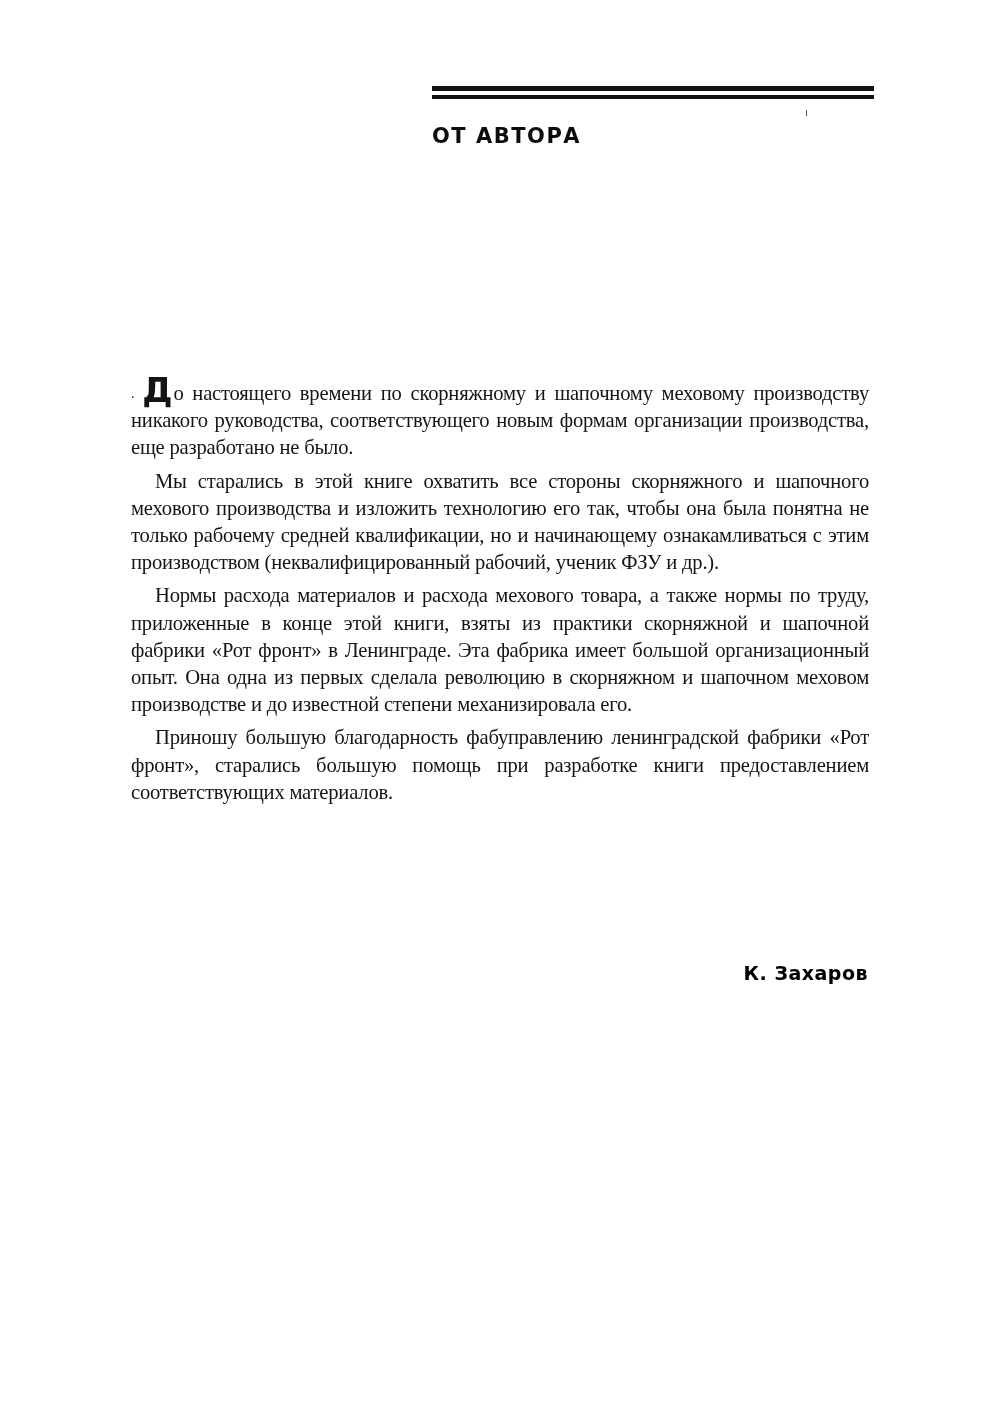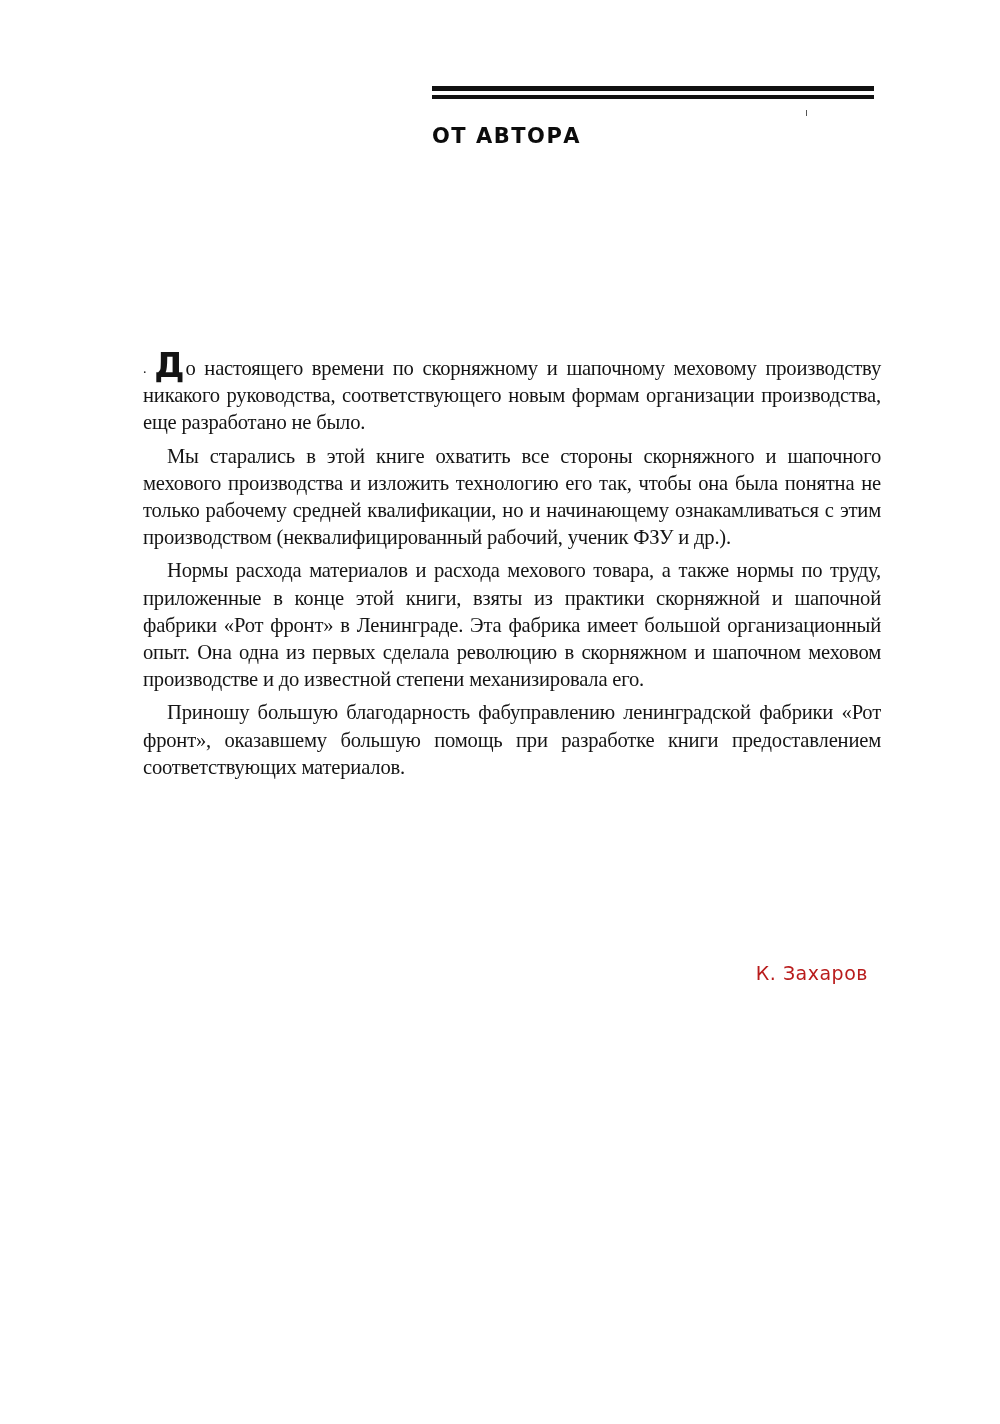--- a/index.html
+++ b/index.html
@@ -39,27 +39,26 @@
       font-family: "DejaVu Sans", "Liberation Sans", sans-serif;
       font-weight: 900;
       font-size: 21px;
       letter-spacing: 1.5px;
       color: #0c0c0c;
       transform: scaleY(1.05);
     }
     .body-text {
       position: absolute;
       left: 131px;
-      top: 355px;
+      top: 380px;
       width: 738px;
       font-size: 20.6px;
       line-height: 27.2px;
       text-align: justify;
       letter-spacing: -0.2px;
-      margin-left: 12px;
     }
     .body-text p {
       margin: 0 0 6px 0;
       text-indent: 24px;
       transform-origin: left top;
     }
     .body-text p.first {
       text-indent: 0;
     }
     .drop-cap {
@@ -76,35 +75,35 @@
       display: inline-block;
       font-size: 14px;
       vertical-align: 2px;
     }
     .signature {
       position: absolute;
       right: 132px;
       top: 962px;
       margin: 0;
       font-family: "DejaVu Sans", "Liberation Sans", sans-serif;
-      font-weight: normal;
+      font-weight: bold;
       font-size: 19px;
       letter-spacing: 0.5px;
-      color: #b91c1c;
+      color: #000000;
     }
   </style>
 </head>
 <body>
 
 <div class="rule top"></div>
 <div class="rule bottom"></div>
 <div class="stray-mark"></div>
 
 <h1 class="heading">ОТ АВТОРА</h1>
 
 <div class="body-text">
   <p class="first"><span class="dot-mark">.</span><span class="drop-cap">Д</span><span>о настоящего времени по скорняжному и шапочному меховому производству никакого руководства, соответствующего новым формам организации производства, еще разработано не было.</span></p>
   <p>Мы старались в этой книге охватить все стороны скорняжного и шапочного мехового производства и изложить технологию его так, чтобы она была понятна не только рабочему средней квалификации, но и начинающему ознакамливаться с этим производством (неквалифицированный рабочий, ученик ФЗУ и др.).</p>
   <p>Нормы расхода материалов и расхода мехового товара, а также нормы по труду, приложенные в конце этой книги, взяты из практики скорняжной и шапочной фабрики «Рот фронт» в Ленинграде. Эта фабрика имеет большой организационный опыт. Она одна из первых сделала революцию в скорняжном и шапочном меховом производстве и до известной степени механизировала его.</p>
-  <p>Приношу большую благодарность фабуправлению ленинградской фабрики «Рот фронт», оказавшему большую помощь при разработке книги предоставлением соответствующих материалов.</p>
+  <p>Приношу большую благодарность фабуправлению ленинградской фабрики «Рот фронт», старались большую помощь при разработке книги предоставлением соответствующих материалов.</p>
 </div>
 
 <p class="signature">К. Захаров</p>
 
 </body></html>

